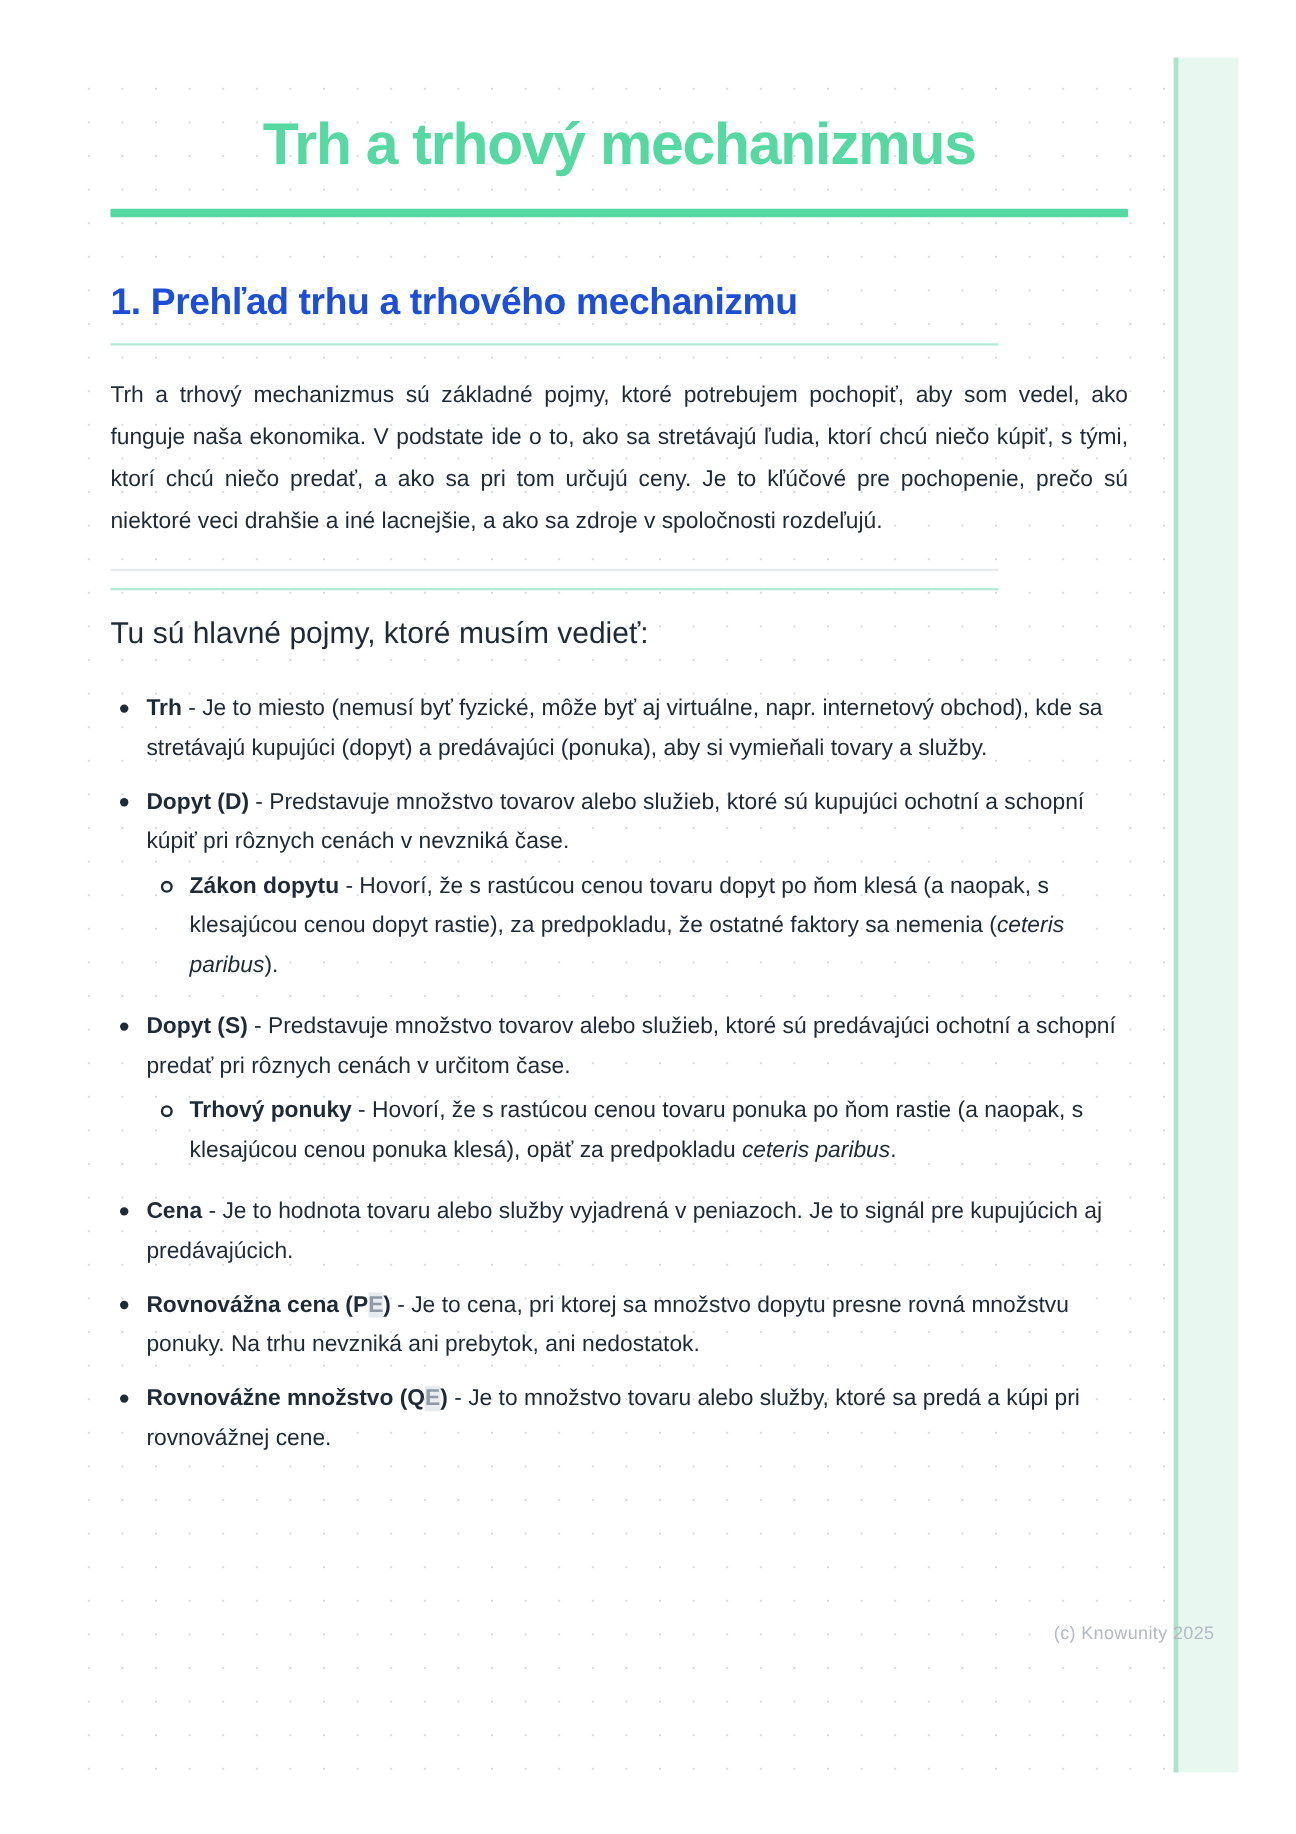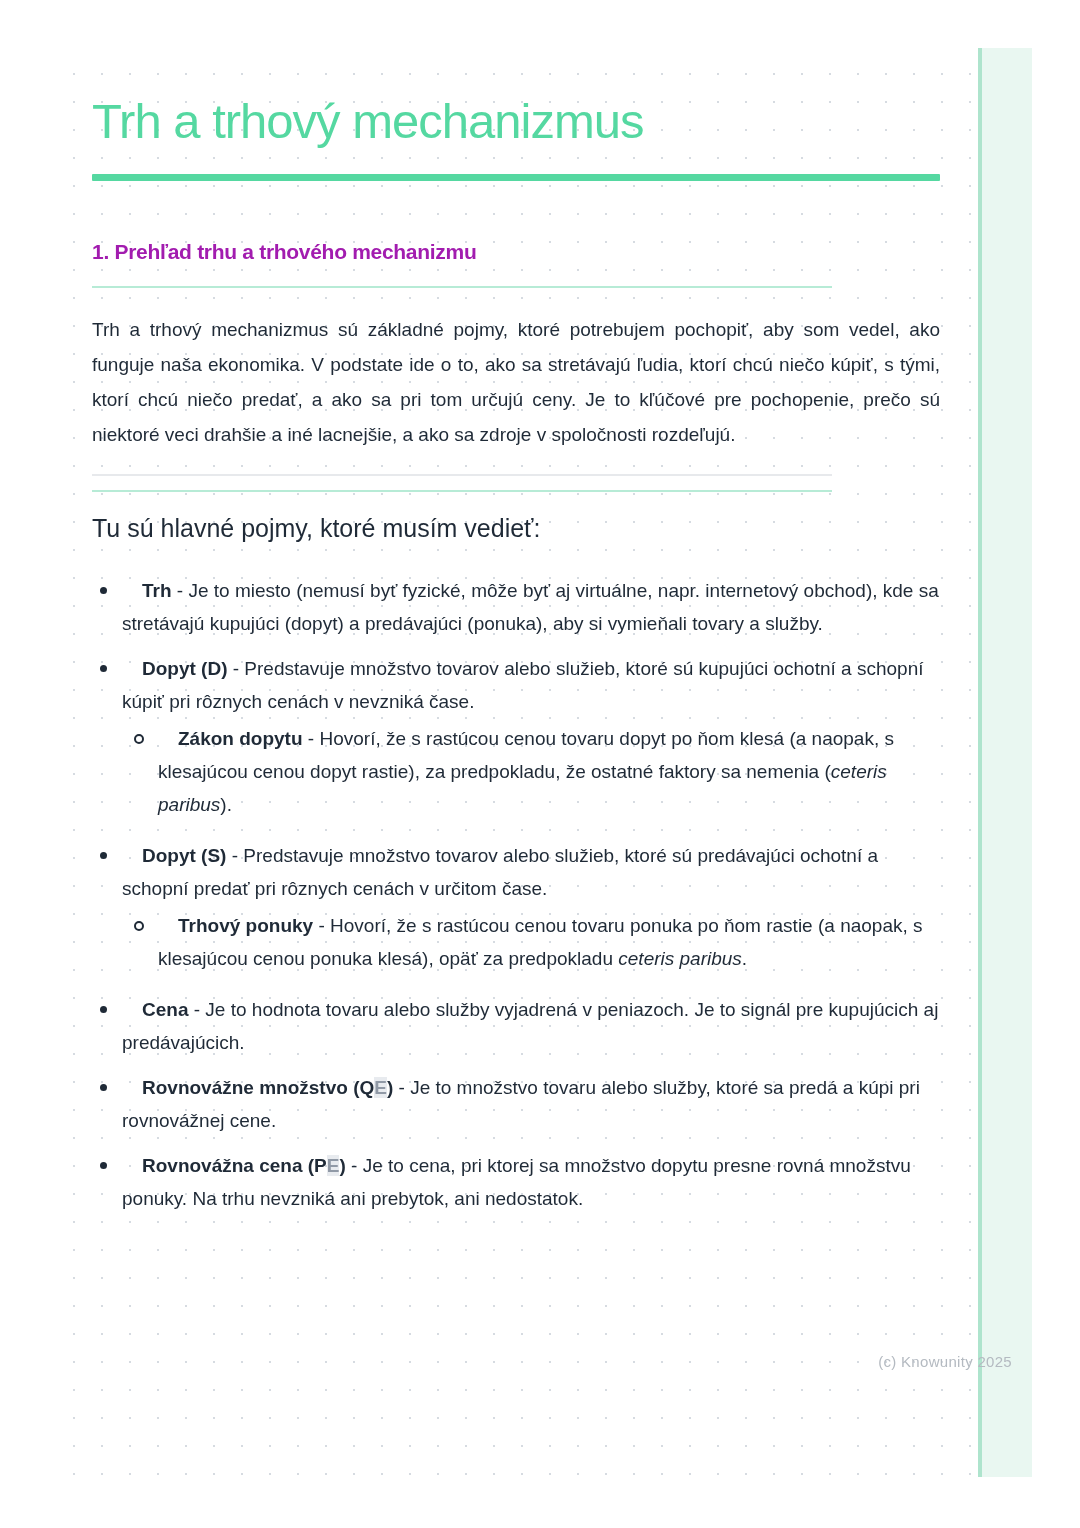--- a/index.html
+++ b/index.html
@@ -23,28 +23,29 @@
     background:#e9f7f1;
     border-left:4px solid #aee4cd;
     z-index:0;
   }
   .content{
     position:absolute;left:92px;top:0;width:848px;z-index:1;
   }
   h1.title{
     margin:95px 0 0 0;
     font-size:49px;line-height:52px;
-    font-weight:400;letter-spacing:-1px;
+    font-weight:700;letter-spacing:-1px;
     color:#55d8a1;
+    text-align:center;
   }
   .rule-thick{height:7px;width:848px;background:#55d8a1;margin-top:27px;border-radius:1px;}
   h2.section{
-    margin:0;font-size:21px;line-height:38px;
+    margin:0;font-size:31px;line-height:38px;
     font-weight:700;letter-spacing:-0.3px;
-    color:#a21caf;
+    color:#1d4ed8;
   }
   h2.s1{margin-top:52px;}
   h2.s2{margin-top:49px;}
   .rule-thin{height:2px;width:740px;background:#b7ebd6;}
   .rt1{margin-top:15px;}
   .rt2{margin-top:14px;}
   p.lead{
     margin:24px 0 0 0;width:848px;
     font-size:19px;line-height:35px;
     text-align:justify;
@@ -63,21 +64,21 @@
     width:7px;height:7px;border-radius:50%;
     background:#1f2a37;
   }
   ul.l2{list-style:none;margin:4px 0 0 0;padding:0;}
   ul.l2 > li{position:relative;padding-left:36px;margin-top:2px;}
   .mk2{
     position:absolute;left:12px;top:12px;
     width:6px;height:6px;border-radius:50%;
     background:#ffffff;border:2px solid #1f2a37;
   }
-  b{font-weight:700;color:#1f2a37;margin-left:20px;}
+  b{font-weight:700;color:#1f2a37;}
   i{font-style:italic;}
   .esub{color:#9099a6;background:#e8ebef;font-weight:700;}
   .footer{
     position:absolute;right:68px;top:1353px;
     font-size:15px;color:#b4bac1;letter-spacing:0.3px;
     z-index:2;
   }
 </style>
 </head>
 <body>
@@ -132,25 +133,25 @@
         </ul>
       </li>
 
       <li>
         <span class="mk1"></span>
         <b><span>Cena</span><span class="esub"></span><span></span></b><span> - Je to hodnota tovaru alebo služby vyjadrená v peniazoch. Je to signál pre kupujúcich aj predávajúcich.</span><i></i><span></span>
       </li>
 
       <li>
         <span class="mk1"></span>
-        <b><span>Rovnovážne množstvo (Q</span><span class="esub">E</span><span>)</span></b><span> - Je to množstvo tovaru alebo služby, ktoré sa predá a kúpi pri rovnovážnej cene.</span><i></i><span></span>
+        <b><span>Rovnovážna cena (P</span><span class="esub">E</span><span>)</span></b><span> - Je to cena, pri ktorej sa množstvo dopytu presne rovná množstvu ponuky. Na trhu nevzniká ani prebytok, ani nedostatok.</span><i></i><span></span>
       </li>
 
       <li>
         <span class="mk1"></span>
-        <b><span>Rovnovážna cena (P</span><span class="esub">E</span><span>)</span></b><span> - Je to cena, pri ktorej sa množstvo dopytu presne rovná množstvu ponuky. Na trhu nevzniká ani prebytok, ani nedostatok.</span><i></i><span></span>
+        <b><span>Rovnovážne množstvo (Q</span><span class="esub">E</span><span>)</span></b><span> - Je to množstvo tovaru alebo služby, ktoré sa predá a kúpi pri rovnovážnej cene.</span><i></i><span></span>
       </li>
 
     </ul>
   </div>
 
   <div class="footer">(c) Knowunity 2025</div>
 </div>
 
 </body></html>

